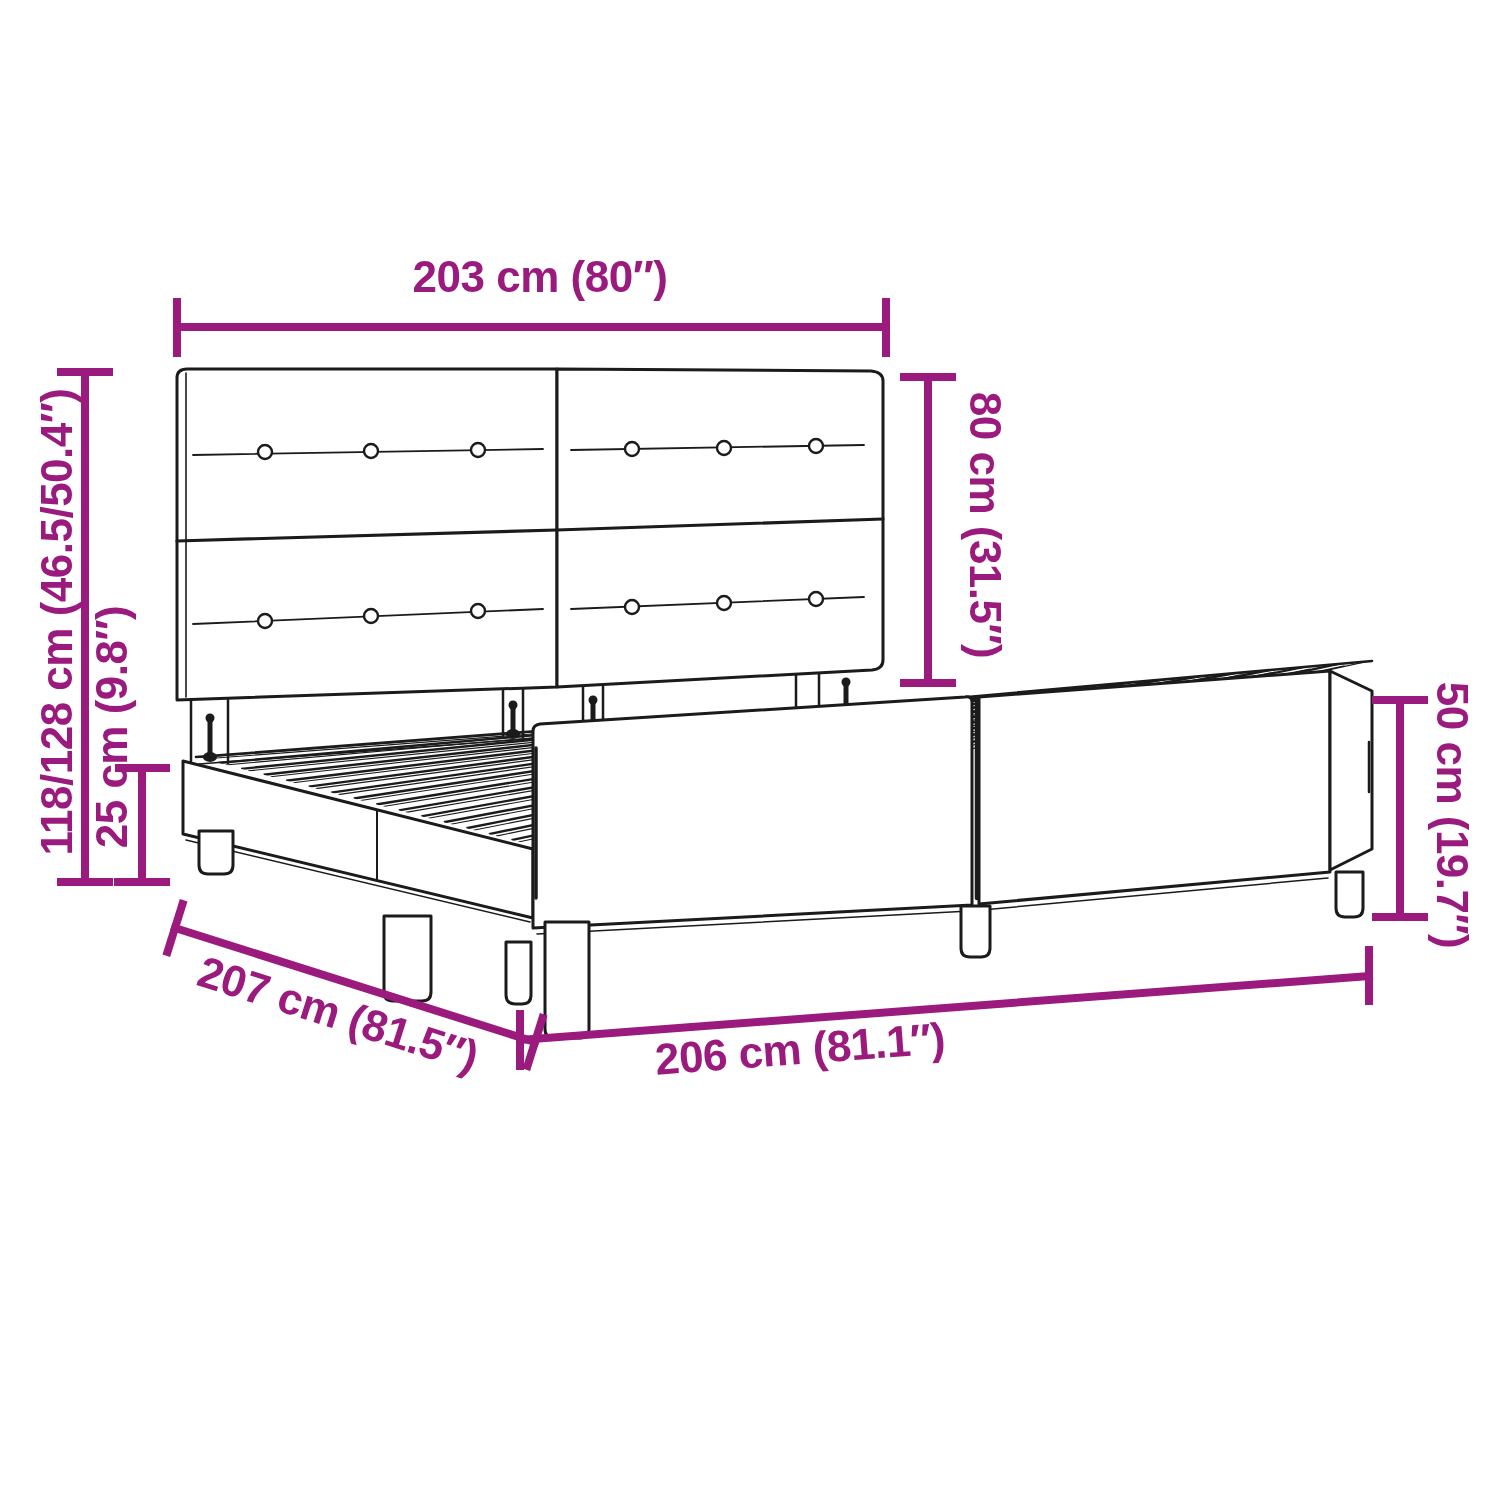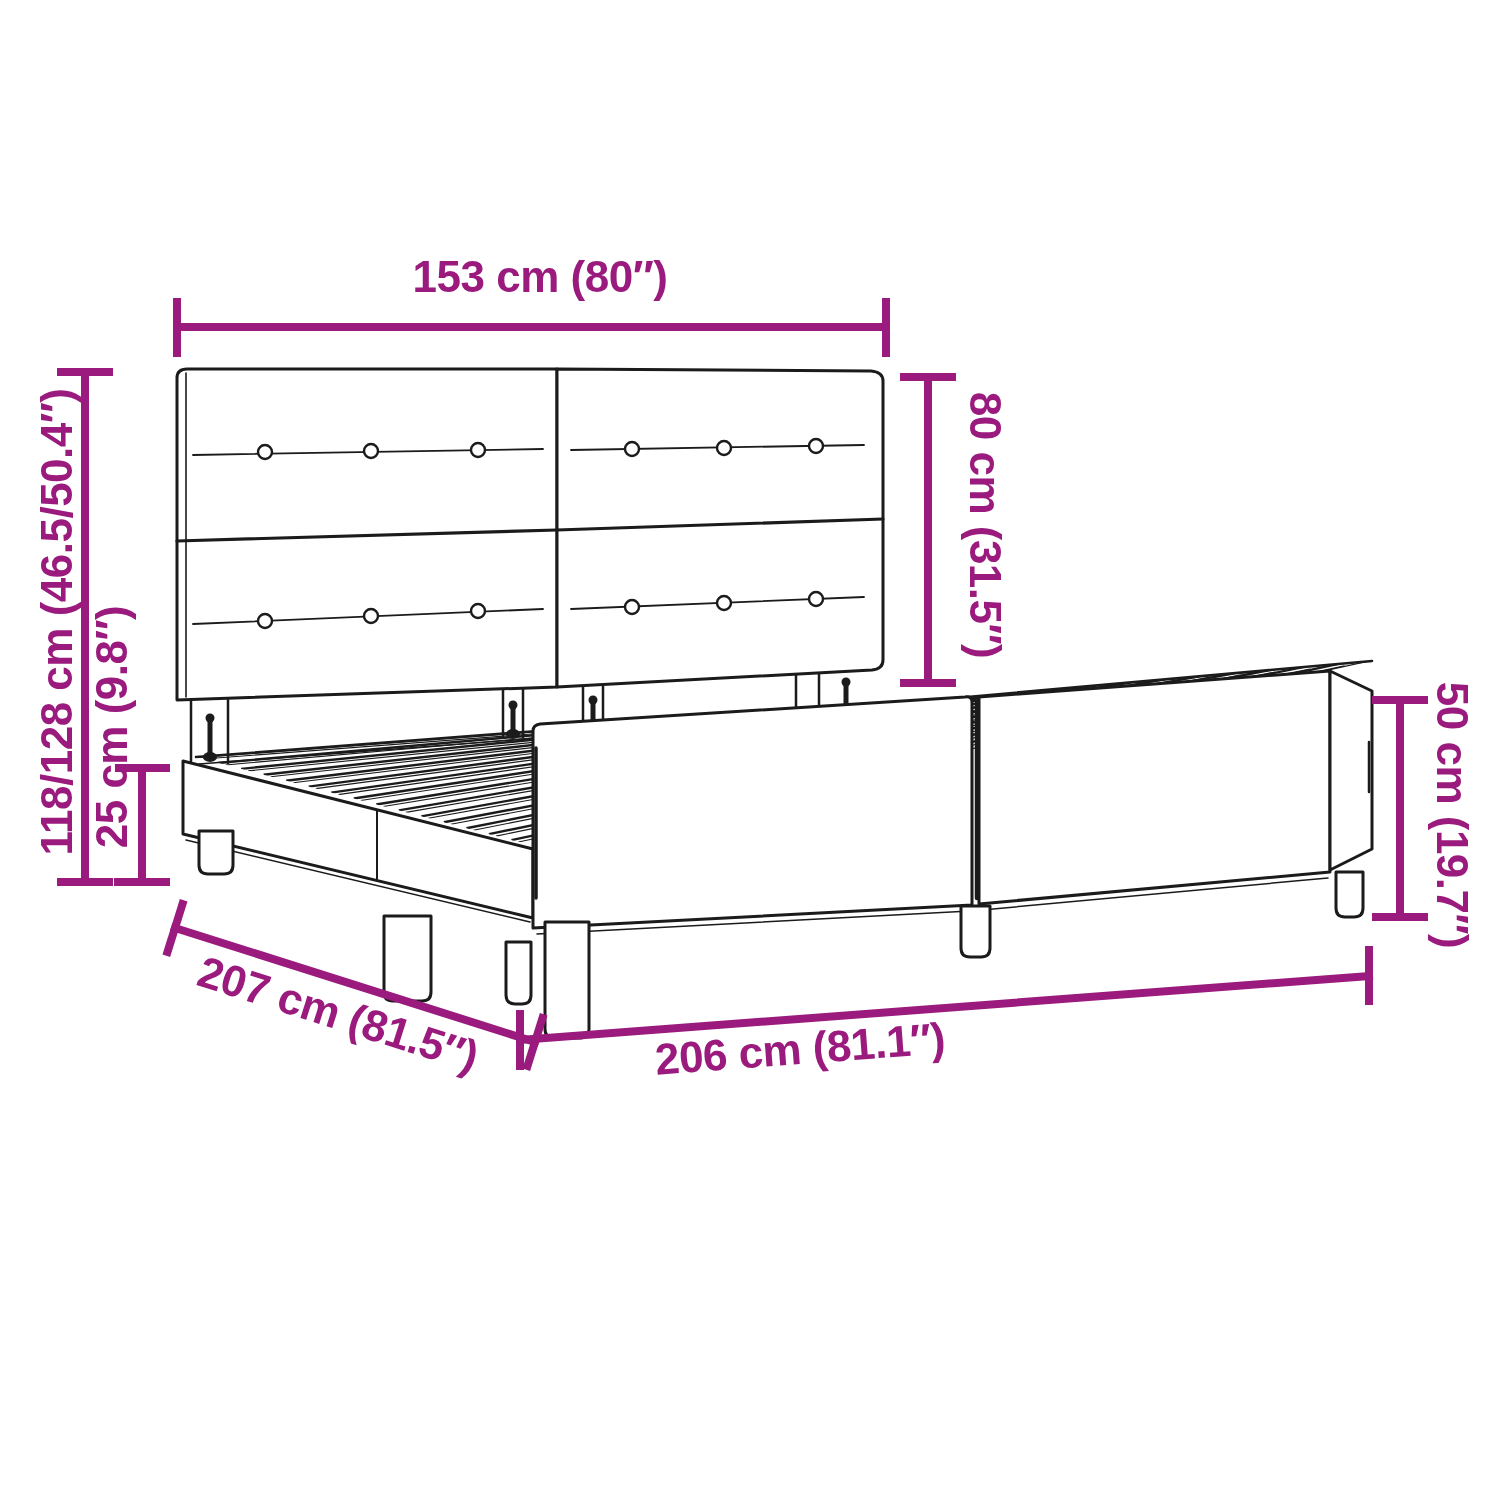--- a/index.html
+++ b/index.html
@@ -186,21 +186,21 @@
           <path d="M1369,950 L1369,1001"></path>
       </g>
       <g>
         <path d="M175,928 L535,1042"></path>
           <path d="M182.5,904 L167.5,952"></path>
           <path d="M542.5,1018 L527.5,1066"></path>
       </g>
     </g>
   </svg>
 
-  <div class="dim-label" style="left:540px;top:277px;">153 cm (80″)</div>
+  <div class="dim-label" style="left:540px;top:277px;">203 cm (80″)</div>
 
   <div class="dim-label" style="left:985px;top:525px;--rot:90deg;">80 cm (31.5″)</div>
 
   <div class="dim-label" style="left:57px;top:622px;--rot:-90deg;">118/128 cm (46.5/50.4″)</div>
 
   <div class="dim-label" style="left:112px;top:727px;--rot:-90deg;">25 cm (9.8″)</div>
 
   <div class="dim-label" style="left:1452px;top:815px;--rot:90deg;">50 cm (19.7″)</div>
 
   <div class="dim-label" style="left:800px;top:1049px;--rot:-4.3deg;">206 cm (81.1″)</div>

